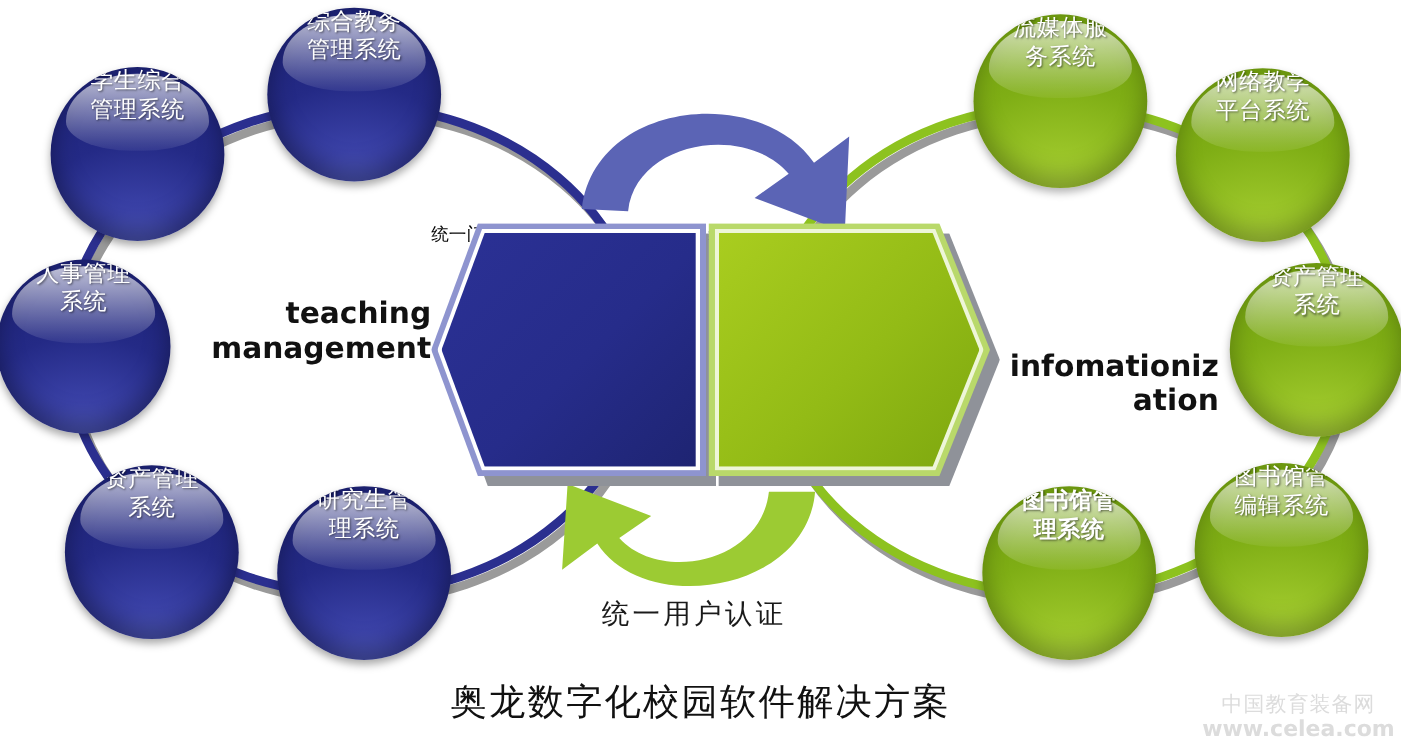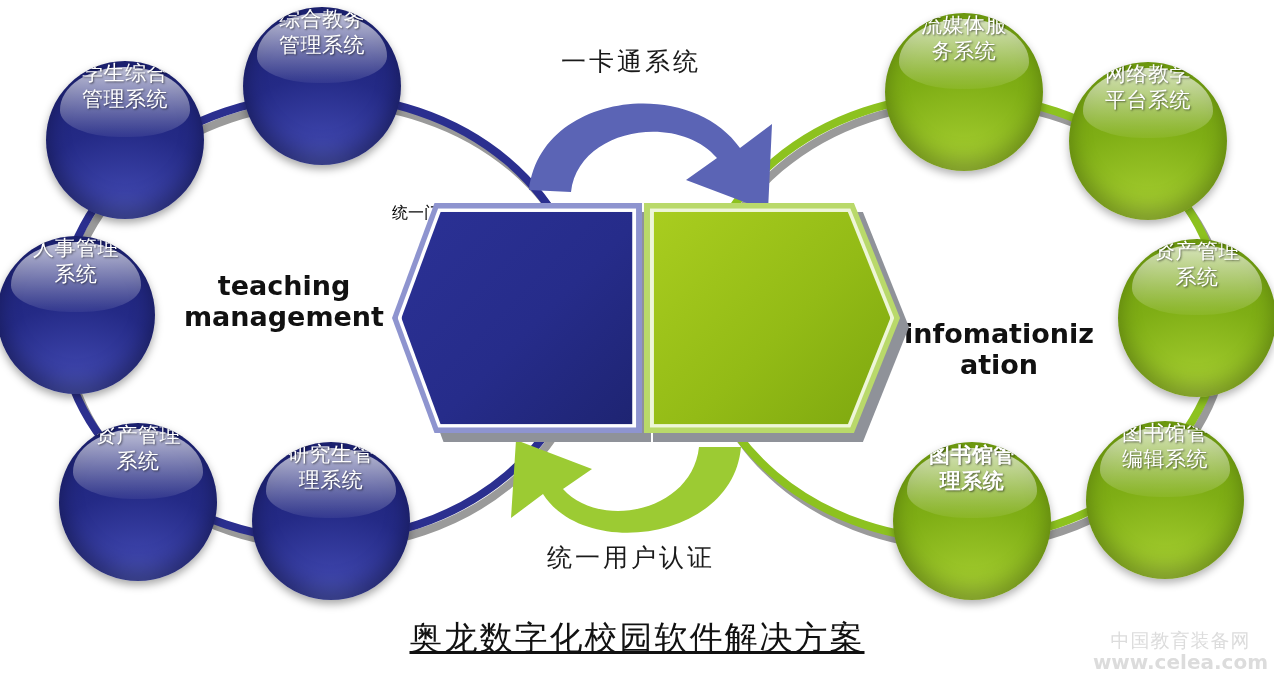--- a/index.html
+++ b/index.html
@@ -29,31 +29,31 @@
 
   
   .hexwrap{position:absolute;}
   .hex{position:absolute;inset:0;}
   .hex-l{clip-path:polygon(0% 50%,17% 0%,100% 0%,100% 100%,17% 100%);}
   .hex-r{clip-path:polygon(0% 0%,82% 0%,100% 50%,82% 100%,0% 100%);}
 
   
   .caption{position:absolute;color:#111;font-weight:bold;
         font-family:"DejaVu Sans","Liberation Sans",sans-serif;
-        font-size:27px;line-height:1.16;text-align:center;}
+        font-size:27px;line-height:1.16;text-align:right;}
 
   
   .arrowlabel{position:absolute;color:#1a1a1a;
         font-family:"DejaVu Serif","Liberation Serif",serif;
         font-size:25px;letter-spacing:3px;white-space:nowrap;}
 
   
   #title{position:absolute;left:0;right:0;bottom:16px;text-align:center;
         color:#111;font-family:"DejaVu Serif","Liberation Serif",serif;
-        font-size:33px;letter-spacing:2px;text-decoration:underline;}
+        font-size:33px;letter-spacing:2px;}
 
   
   #wm{position:absolute;right:6px;bottom:4px;text-align:center;
         color:#dcdcdc;line-height:1.1;
         font-family:"DejaVu Serif","Liberation Serif",serif;}
   #wm .cn{font-size:19px;letter-spacing:1px;display:block;}
   #wm .url{font-size:20px;font-weight:bold;display:block;
         font-family:"DejaVu Sans","Liberation Sans",sans-serif;}
   svg{position:absolute;left:0;top:0;}
 </style>
@@ -109,21 +109,20 @@
   </div>
 
   <div class="hexwrap" style="left:644px;top:203px;width:256px;height:230px;">
     <div class="hex hex-r" style="background:#8f9299;transform:translate(9px,9px);"></div>
     <div class="hex hex-r" style="background:#b9d96a;"></div>
     <div class="hex hex-r" style="background:#eef6d8;transform:scale(.955);"></div>
     <div class="hex hex-r" style="background:linear-gradient(135deg,#a9cd1f 0%,#93bb16 55%,#7da70f 100%);transform:scale(.925);"></div>
     <div class="txt">统一数据库</div>
   </div>
 
-  <div class="arrowlabel" style="left:561px;top:45px;">一卡通系统</div>
   <div class="arrowlabel" style="left:547px;top:541px;">统一用户认证</div>
 
   <div id="left-nodes">
       <div class="node blue" style="left: 46px; top: 61px; width: 158px; height: 158px;">
         <span class="lbl"><span>学生综合</span><br><span>管理系统</span></span>
       </div>
       <div class="node blue" style="left: 243px; top: 7px; width: 158px; height: 158px;">
         <span class="lbl"><span>综合教务</span><br><span>管理系统</span></span>
       </div>
       <div class="node blue" style="left: -3px; top: 236px; width: 158px; height: 158px;">

